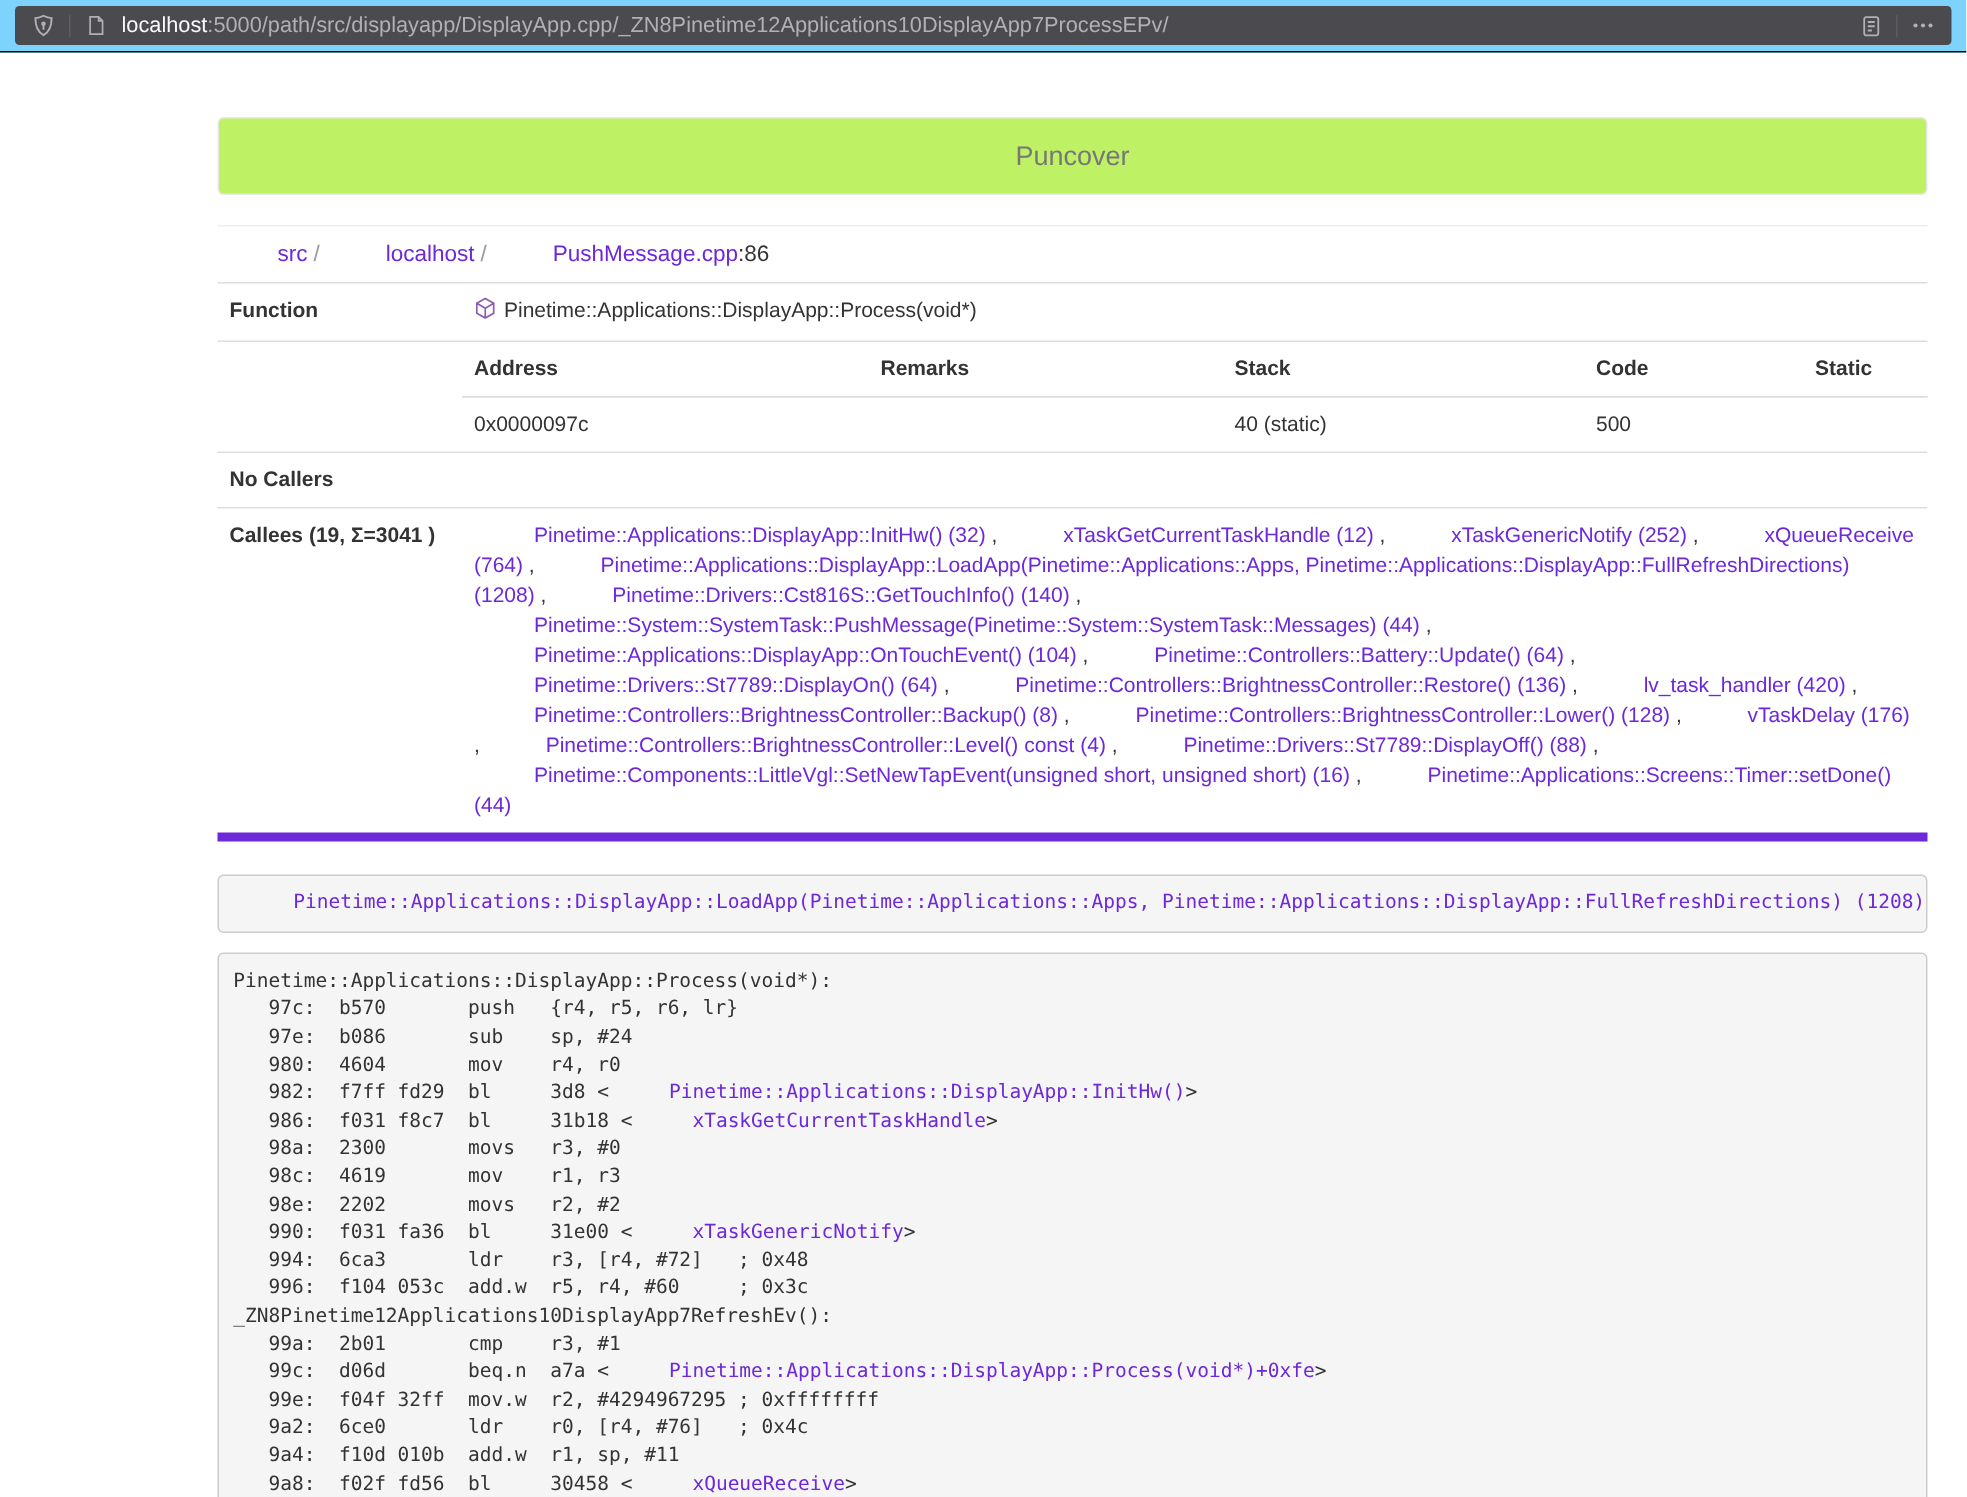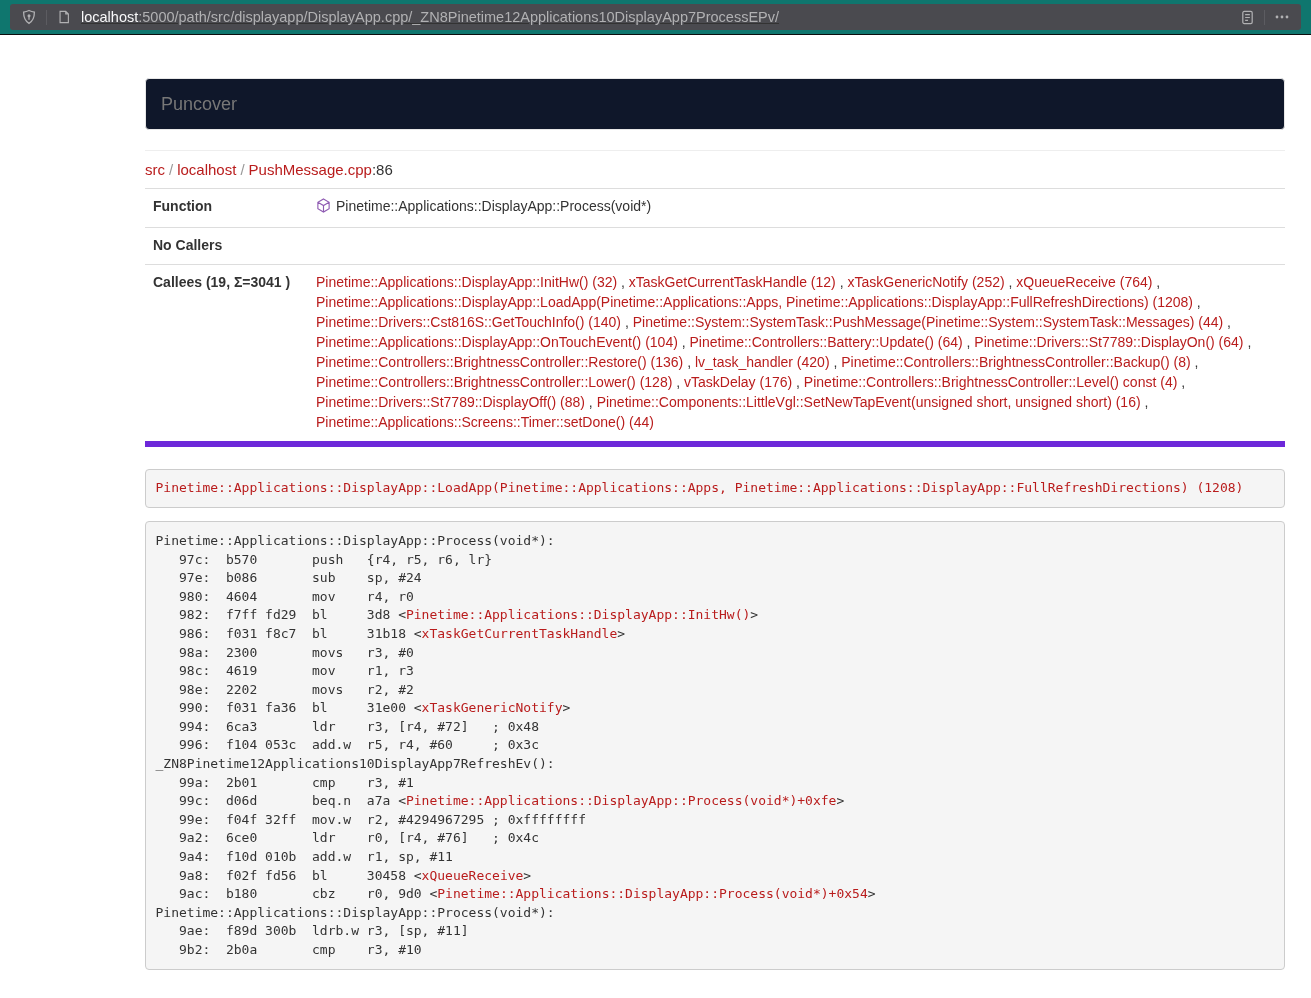--- a/index.html
+++ b/index.html
@@ -2,42 +2,42 @@
 <html><head>
 <meta charset="utf-8">
 <style>
   html, body { margin:0; padding:0; }
   body {
     width:1311px; height:998px; overflow:hidden; background:#fff;
     font-family:"Liberation Sans", sans-serif; font-size:14px; color:#333;
   }
   
   .topbar {
-    height:35px; background:#0f766e; border-bottom:1px solid #0c0c0d;
-    display:flex; align-items:center; padding:0 10px; box-sizing:border-box;text-decoration:underline;
+    height:35px; background:#7dd3fc; border-bottom:1px solid #0c0c0d;
+    display:flex; align-items:center; padding:0 10px; box-sizing:border-box;
   }
   .urlbar {
     flex:1; height:26px; background:#4a4a4f; border-radius:3px;
     display:flex; align-items:center; padding:0 8px; box-sizing:border-box;
   }
   .ico { display:inline-flex; align-items:center; justify-content:center; width:22px; height:22px; flex:0 0 auto; }
   .vdiv { width:1px; height:15px; background:#5c5c61; margin:0 6px; flex:0 0 auto; }
   .url-text { color:#b1b1b3; font-size:14.5px; margin-left:6px; flex:1; white-space:nowrap; overflow:hidden; }
   .url-host { color:#f9f9fa; }
   
   .container { width:1140px; margin-left:145px; padding-top:43px; }
   .navbar {
-    height:50px; background:#0f172a; border:1px solid #e7e7e7; border-radius:4px;
-    display:flex; align-items:center; margin-bottom:4px; box-sizing:content-box;
+    height:50px; background:#bef264; border:1px solid #e7e7e7; border-radius:4px;
+    display:flex; align-items:center; margin-bottom:4px; box-sizing:content-box;justify-content:center;
   }
   .brand { color:#777; font-size:18px; padding:0 15px; text-decoration:none; }
   hr.rule { border:0; border-top:1px solid #eee; margin:20px 0 10px 0; }
   .crumbs { font-size:15px; margin:0 0 10px 0; }
   .crumbs .sep { color:#999; padding:0 4px; }
-  a.lnk { color:#b91c1c; text-decoration:none; cursor:pointer; }
+  a.lnk { color:#6d28d9; text-decoration:none; cursor:pointer;margin-left:40px; }
   
   table.info { width:100%; border-collapse:collapse; border-bottom:6px solid #6d28d9; }
   table.info > tbody > tr > th,
   table.info > tbody > tr > td {
     border-top:1px solid #ddd; padding:8px; text-align:left; vertical-align:top;
     line-height:1.42857;
   }
   th.rowlabel { width:147px; font-weight:bold; }
   td.inner-wrap { padding:0 !important; border-top:1px solid #ddd; }
   table.inner { width:100%; border-collapse:collapse; }
@@ -108,20 +108,45 @@
         <th class="rowlabel">Function</th>
         <td>
           <span class="pkg">
             <svg width="15" height="15" viewBox="0 0 16 16">
                 <path fill="none" stroke="#8f5bb2" stroke-width="1.2" d="M8 1l6 3.5v7L8 15l-6-3.5v-7L8 1z M2 4.5L8 8l6-3.5 M8 8v7"></path>
               </svg>
           </span><span>Pinetime::Applications::DisplayApp::Process(void*)</span>
         </td>
       </tr>
       <tr>
+        <th class="rowlabel"></th>
+        <td class="inner-wrap">
+          <table class="inner">
+            <thead>
+              <tr>
+                <th class="col-address">Address</th>
+                <th class="col-remarks">Remarks</th>
+                <th class="col-stack">Stack</th>
+                <th class="col-code">Code</th>
+                <th>Static</th>
+              </tr>
+            </thead>
+            <tbody>
+              <tr>
+                <td>0x0000097c</td>
+                <td></td>
+                <td>40 (static)</td>
+                <td>500</td>
+                <td></td>
+              </tr>
+            </tbody>
+          </table>
+        </td>
+      </tr>
+      <tr>
         <th class="rowlabel">No Callers</th>
         <td></td>
       </tr>
       <tr>
         <th class="rowlabel">Callees (19, Σ=3041 )</th>
         <td><a class="lnk" href="#">Pinetime::Applications::DisplayApp::InitHw() (32)</a> , <a class="lnk" href="#">xTaskGetCurrentTaskHandle (12)</a> , <a class="lnk" href="#">xTaskGenericNotify (252)</a> , <a class="lnk" href="#">xQueueReceive (764)</a> , <a class="lnk" href="#">Pinetime::Applications::DisplayApp::LoadApp(Pinetime::Applications::Apps, Pinetime::Applications::DisplayApp::FullRefreshDirections) (1208)</a> , <a class="lnk" href="#">Pinetime::Drivers::Cst816S::GetTouchInfo() (140)</a> , <a class="lnk" href="#">Pinetime::System::SystemTask::PushMessage(Pinetime::System::SystemTask::Messages) (44)</a> , <a class="lnk" href="#">Pinetime::Applications::DisplayApp::OnTouchEvent() (104)</a> , <a class="lnk" href="#">Pinetime::Controllers::Battery::Update() (64)</a> , <a class="lnk" href="#">Pinetime::Drivers::St7789::DisplayOn() (64)</a> , <a class="lnk" href="#">Pinetime::Controllers::BrightnessController::Restore() (136)</a> , <a class="lnk" href="#">lv_task_handler (420)</a> , <a class="lnk" href="#">Pinetime::Controllers::BrightnessController::Backup() (8)</a> , <a class="lnk" href="#">Pinetime::Controllers::BrightnessController::Lower() (128)</a> , <a class="lnk" href="#">vTaskDelay (176)</a> , <a class="lnk" href="#">Pinetime::Controllers::BrightnessController::Level() const (4)</a> , <a class="lnk" href="#">Pinetime::Drivers::St7789::DisplayOff() (88)</a> , <a class="lnk" href="#">Pinetime::Components::LittleVgl::SetNewTapEvent(unsigned short, unsigned short) (16)</a> , <a class="lnk" href="#">Pinetime::Applications::Screens::Timer::setDone() (44)</a></td>
       </tr>
     </tbody>
   </table>
 

